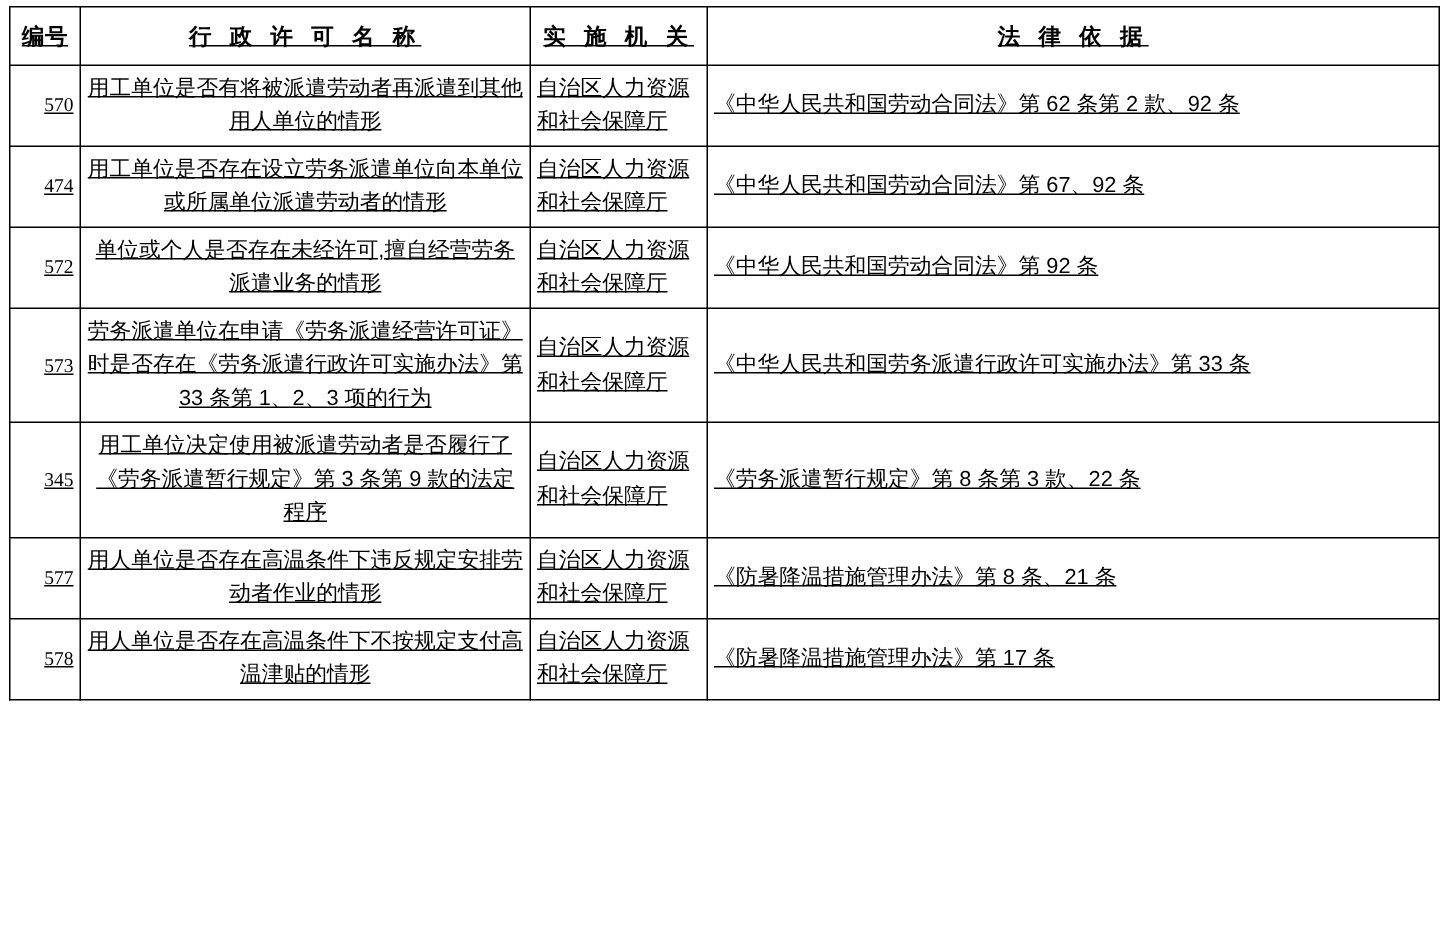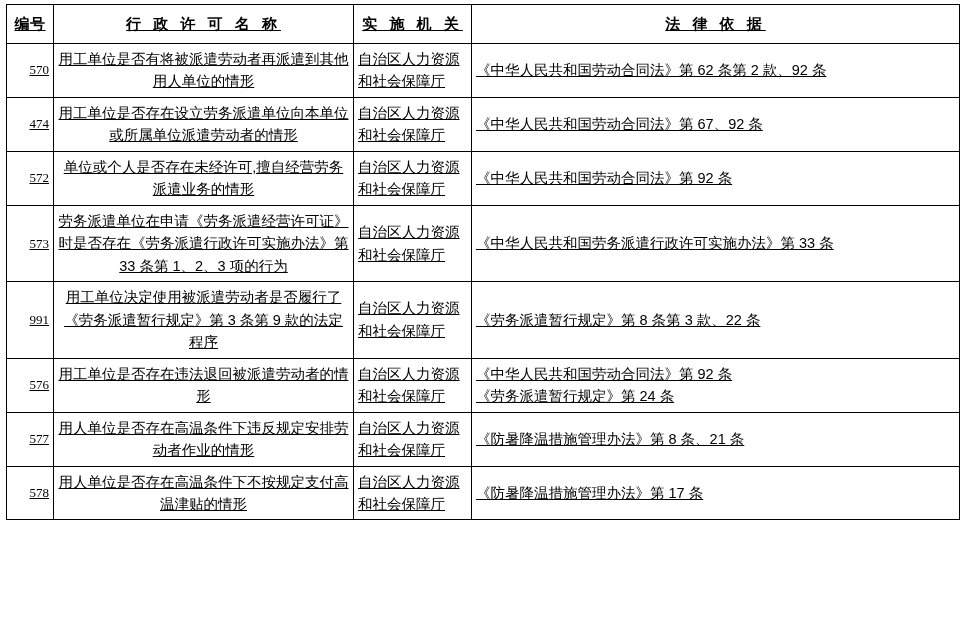--- a/index.html
+++ b/index.html
@@ -112,33 +112,24 @@
         <td class="org-cell">自治区人力资源和社会保障厅</td>
         <td class="law-cell">《中华人民共和国劳动合同法》第 92 条</td>
       </tr>
       <tr>
         <td class="id-cell">573</td>
         <td class="name-cell">劳务派遣单位在申请《劳务派遣经营许可证》时是否存在《劳务派遣行政许可实施办法》第 33 条第 1、2、3 项的行为</td>
         <td class="org-cell">自治区人力资源和社会保障厅</td>
         <td class="law-cell">《中华人民共和国劳务派遣行政许可实施办法》第 33 条</td>
       </tr>
       <tr>
-        <td class="id-cell">991</td>
+        <td class="id-cell">345</td>
         <td class="name-cell">用工单位决定使用被派遣劳动者是否履行了《劳务派遣暂行规定》第 3 条第 9 款的法定程序</td>
         <td class="org-cell">自治区人力资源和社会保障厅</td>
         <td class="law-cell">《劳务派遣暂行规定》第 8 条第 3 款、22 条</td>
-      </tr>
-      <tr>
-        <td class="id-cell">576</td>
-        <td class="name-cell">用工单位是否存在违法退回被派遣劳动者的情形</td>
-        <td class="org-cell">自治区人力资源和社会保障厅</td>
-        <td class="law-cell multiline">
-            <span class="line">《中华人民共和国劳动合同法》第 92 条</span>
-            <span class="line">《劳务派遣暂行规定》第 24 条</span>
-          </td>
       </tr>
       <tr>
         <td class="id-cell">577</td>
         <td class="name-cell">用人单位是否存在高温条件下违反规定安排劳动者作业的情形</td>
         <td class="org-cell">自治区人力资源和社会保障厅</td>
         <td class="law-cell">《防暑降温措施管理办法》第 8 条、21 条</td>
       </tr>
       <tr>
         <td class="id-cell">578</td>
         <td class="name-cell">用人单位是否存在高温条件下不按规定支付高温津贴的情形</td>

